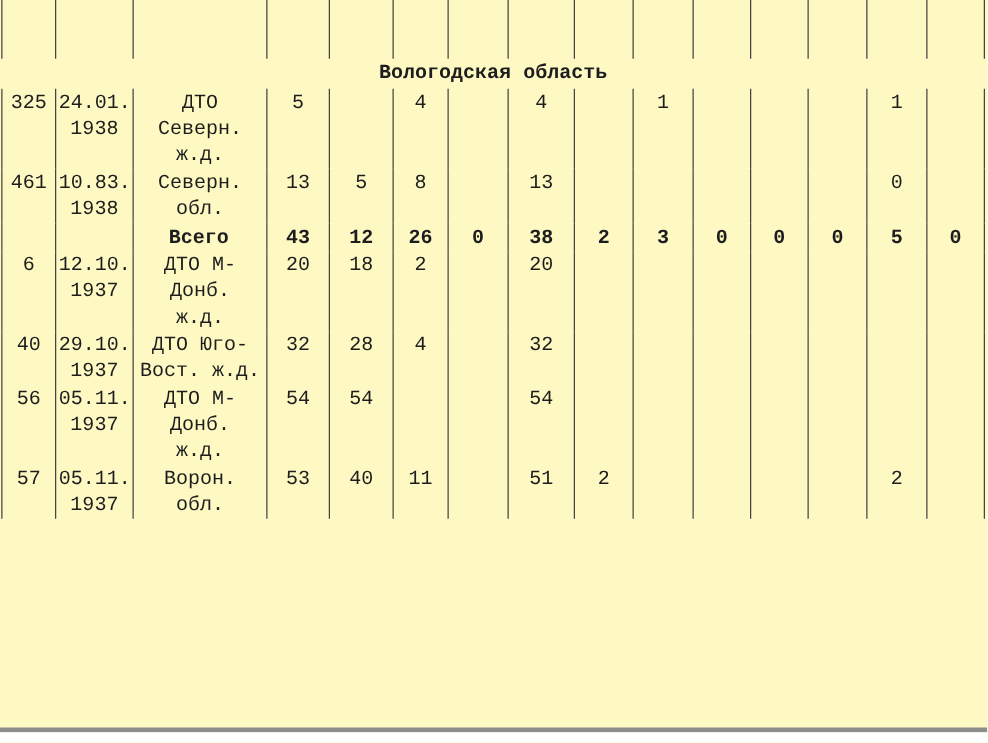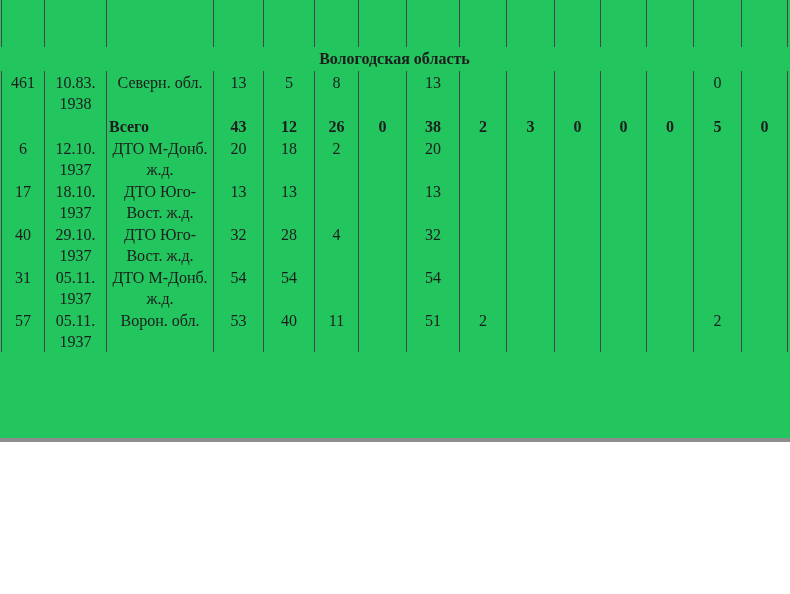--- a/index.html
+++ b/index.html
@@ -2,24 +2,24 @@
 <html><head>
 <meta charset="utf-8">
 <style>
   html, body {
     margin: 0; padding: 0;
     background: #ffffff;
   }
   .page {
     position: relative;
     width: 790px;
-    height: 442px;
+    height: 586px;
     overflow: hidden;
-    background: #22c55e;
-    font-family: Liberation Serif, serif;
+    background: #fef9c3;
+    font-family: Liberation Mono, monospace;
   }
   table.stat-table {
     border-collapse: collapse;
     table-layout: fixed;
     width: 787px;
     margin-left: 1px;
   }
   table.stat-table td {
     vertical-align: top;
     font-size: 16px;
@@ -40,21 +40,21 @@
   tr.total-row { height: 22px; }
   td.section-title {
     font-weight: bold;
     text-align: center;
     vertical-align: middle;
     padding: 1px 0 2px 0;
     border: none;
   }
   td.c3 { text-align: left; padding-left: 7px; }
   tr.total-row td { font-weight: bold; }
-  tr.total-row td.c3 { text-align: left; padding-right: 4px; }
+  tr.total-row td.c3 { text-align: center; padding-right: 4px; }
   .bottom-bar {
     position: absolute;
     left: 0; bottom: 0;
     width: 790px;
     height: 4px;
     background: #8d8d8d;
   }
 </style>
 </head>
 <body>
@@ -93,20 +93,39 @@
           <td class="c11"></td>
           <td class="c12"></td>
           <td class="c13"></td>
           <td class="c14"></td>
           <td class="c15"></td>
         </tr>
         <tr class="section-row">
           <td colspan="15" class="section-title">Вологодская область</td>
         </tr>
         <tr class="ruled body-row s0">
+          <td class="c1">325</td>
+          <td class="c2">24.01.
+1938</td>
+          <td class="c3">ДТО Северн.
+ж.д.</td>
+          <td class="c4">5</td>
+          <td class="c5"></td>
+          <td class="c6">4</td>
+          <td class="c7"></td>
+          <td class="c8">4</td>
+          <td class="c9"></td>
+          <td class="c10">1</td>
+          <td class="c11"></td>
+          <td class="c12"></td>
+          <td class="c13"></td>
+          <td class="c14">1</td>
+          <td class="c15"></td>
+        </tr>
+        <tr class="ruled body-row s0">
           <td class="c1">461</td>
           <td class="c2">10.83.
 1938</td>
           <td class="c3">Северн. обл.</td>
           <td class="c4">13</td>
           <td class="c5">5</td>
           <td class="c6">8</td>
           <td class="c7"></td>
           <td class="c8">13</td>
           <td class="c9"></td>
@@ -147,59 +166,40 @@
           <td class="c8">20</td>
           <td class="c9"></td>
           <td class="c10"></td>
           <td class="c11"></td>
           <td class="c12"></td>
           <td class="c13"></td>
           <td class="c14"></td>
           <td class="c15"></td>
         </tr>
         <tr class="ruled body-row s1">
-          <td class="c1">17</td>
-          <td class="c2">18.10.
-1937</td>
-          <td class="c3">ДТО Юго-
-Вост. ж.д.</td>
-          <td class="c4">13</td>
-          <td class="c5">13</td>
-          <td class="c6"></td>
-          <td class="c7"></td>
-          <td class="c8">13</td>
-          <td class="c9"></td>
-          <td class="c10"></td>
-          <td class="c11"></td>
-          <td class="c12"></td>
-          <td class="c13"></td>
-          <td class="c14"></td>
-          <td class="c15"></td>
-        </tr>
-        <tr class="ruled body-row s1">
           <td class="c1">40</td>
           <td class="c2">29.10.
 1937</td>
           <td class="c3">ДТО Юго-
 Вост. ж.д.</td>
           <td class="c4">32</td>
           <td class="c5">28</td>
           <td class="c6">4</td>
           <td class="c7"></td>
           <td class="c8">32</td>
           <td class="c9"></td>
           <td class="c10"></td>
           <td class="c11"></td>
           <td class="c12"></td>
           <td class="c13"></td>
           <td class="c14"></td>
           <td class="c15"></td>
         </tr>
         <tr class="ruled body-row s1">
-          <td class="c1">31</td>
+          <td class="c1">56</td>
           <td class="c2">05.11.
 1937</td>
           <td class="c3">ДТО М-Донб.
 ж.д.</td>
           <td class="c4">54</td>
           <td class="c5">54</td>
           <td class="c6"></td>
           <td class="c7"></td>
           <td class="c8">54</td>
           <td class="c9"></td>

